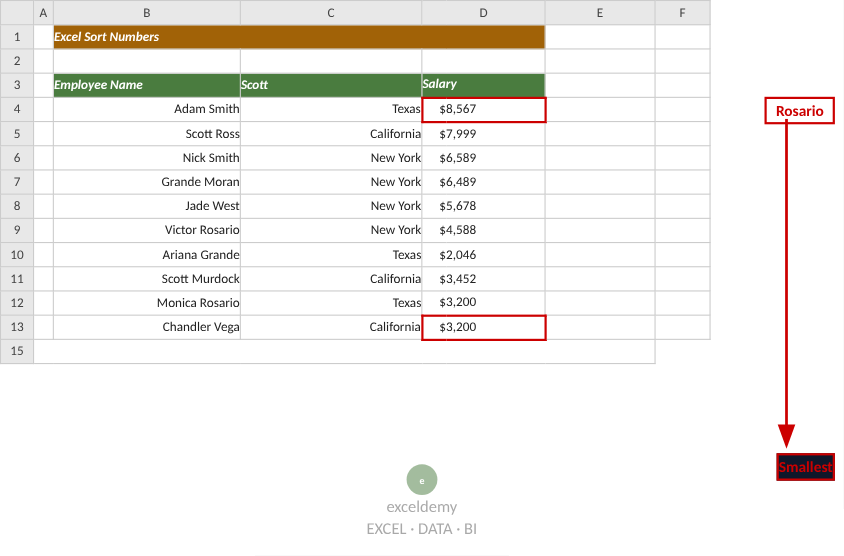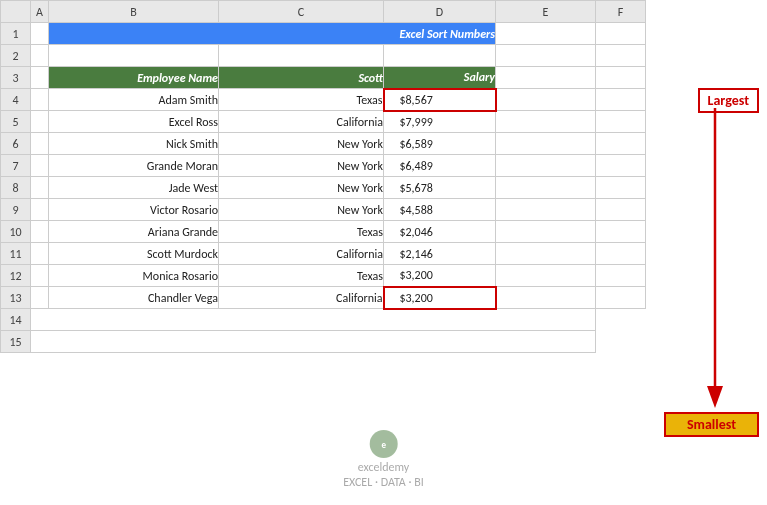--- a/index.html
+++ b/index.html
@@ -66,35 +66,35 @@
     }
 
     .data-cell {
       text-align: right;
       background: #fff;
       color: #222;
     }
 
     
     .title-cell {
-      background: #3b82f6;
+      background: #a16207;
       color: #fff;
       font-weight: bold;
       font-size: 15px;
-      text-align: right;
+      text-align: left;
       font-style: italic;
     }
 
     
     .thead-cell {
       background: #4a7c3f;
       color: #fff;
       font-weight: bold;
       font-style: italic;
-      text-align: right;
+      text-align: left;
       font-size: 13px;
     }
 
     .salary-cell-sign {
       text-align: right;
       padding-right: 2px;
       background: #fff;
       color: #222;
     }
 
@@ -141,22 +141,22 @@
       display: flex;
       flex-direction: column;
       align-items: center;
     }
 
     .annotation-label-smallest {
       color: #cc0000;
       font-weight: bold;
       font-size: 14px;
       border: 2px solid #cc0000;
-      padding: 2px 21px;
-      background: #eab308;
+      padding: 2px 0;
+      background: #0f172a;
       white-space: nowrap;
     }
 
     
     .watermark {
       position: absolute;
       bottom: 14px;
       left: 50%;
       transform: translateX(-50%);
       display: flex;
@@ -171,21 +171,21 @@
       border-radius: 50%;
       display: flex;
       align-items: center;
       justify-content: center;
       color: white;
       font-size: 10px;
       font-weight: bold;
       margin-bottom: 2px;
     }
     .watermark-text {
-      font-size: 12px;
+      font-size: 15px;
       color: #555;
       text-align: center;
       line-height: 1.3;
     }
 
     svg.arrow {
       position: absolute;
       right: 20px;
       top: 103px;
     }
@@ -254,21 +254,21 @@
       <td class="data-cell">Adam Smith</td>
       <td class="data-cell">Texas</td>
       <td class="salary-cell-sign salary-border" style="border-right:none !important; border-right:none">$</td>
       <td class="salary-cell-val salary-border" style="border-left:none !important;">8,567</td>
       <td class="empty-cell"></td>
       <td class="empty-cell"></td>
     </tr>
           <tr>
       <td class="row-num-cell">5</td>
       <td class="empty-cell"></td>
-      <td class="data-cell">Excel Ross</td>
+      <td class="data-cell">Scott Ross</td>
       <td class="data-cell">California</td>
       <td class="salary-cell-sign " style="border-right:none !important; ">$</td>
       <td class="salary-cell-val " style="border-left:none !important;">7,999</td>
       <td class="empty-cell"></td>
       <td class="empty-cell"></td>
     </tr>
           <tr>
       <td class="row-num-cell">6</td>
       <td class="empty-cell"></td>
       <td class="data-cell">Nick Smith</td>
@@ -317,21 +317,21 @@
       <td class="salary-cell-val " style="border-left:none !important;">2,046</td>
       <td class="empty-cell"></td>
       <td class="empty-cell"></td>
     </tr>
           <tr>
       <td class="row-num-cell">11</td>
       <td class="empty-cell"></td>
       <td class="data-cell">Scott Murdock</td>
       <td class="data-cell">California</td>
       <td class="salary-cell-sign " style="border-right:none !important; ">$</td>
-      <td class="salary-cell-val " style="border-left:none !important;">2,146</td>
+      <td class="salary-cell-val " style="border-left:none !important;">3,452</td>
       <td class="empty-cell"></td>
       <td class="empty-cell"></td>
     </tr>
           <tr>
       <td class="row-num-cell">12</td>
       <td class="empty-cell"></td>
       <td class="data-cell">Monica Rosario</td>
       <td class="data-cell">Texas</td>
       <td class="salary-cell-sign " style="border-right:none !important; ">$</td>
       <td class="salary-cell-val " style="border-left:none !important;">3,200</td>
@@ -344,34 +344,30 @@
       <td class="data-cell">Chandler Vega</td>
       <td class="data-cell">California</td>
       <td class="salary-cell-sign salary-border" style="border-right:none !important; border-right:none">$</td>
       <td class="salary-cell-val salary-border" style="border-left:none !important;">3,200</td>
       <td class="empty-cell"></td>
       <td class="empty-cell"></td>
     </tr>
         </tbody>
 
       <tbody>
-          <tr>
-        <td class="row-num-cell">14</td>
-        <td class="empty-cell" colspan="6"></td>
-      </tr>
 
       <tr>
         <td class="row-num-cell">15</td>
         <td class="empty-cell" colspan="6"></td>
       </tr>
     </tbody>
       </table>
 
     <div class="annotation-largest">
-      <span class="annotation-label-largest">Largest</span>
+      <span class="annotation-label-largest">Rosario</span>
     </div>
 
     <div class="annotation-smallest">
       <span class="annotation-label-smallest">Smallest</span>
     </div>
 
     <svg class="arrow" width="60" height="310" xmlns="http://www.w3.org/2000/svg" style="position:absolute; right:22px; top:108px;">
       <line x1="30" y1="0" x2="30" y2="285" stroke="#cc0000" stroke-width="2.5"></line>
       <polygon points="30,300 22,278 38,278" fill="#cc0000"></polygon>
     </svg>

